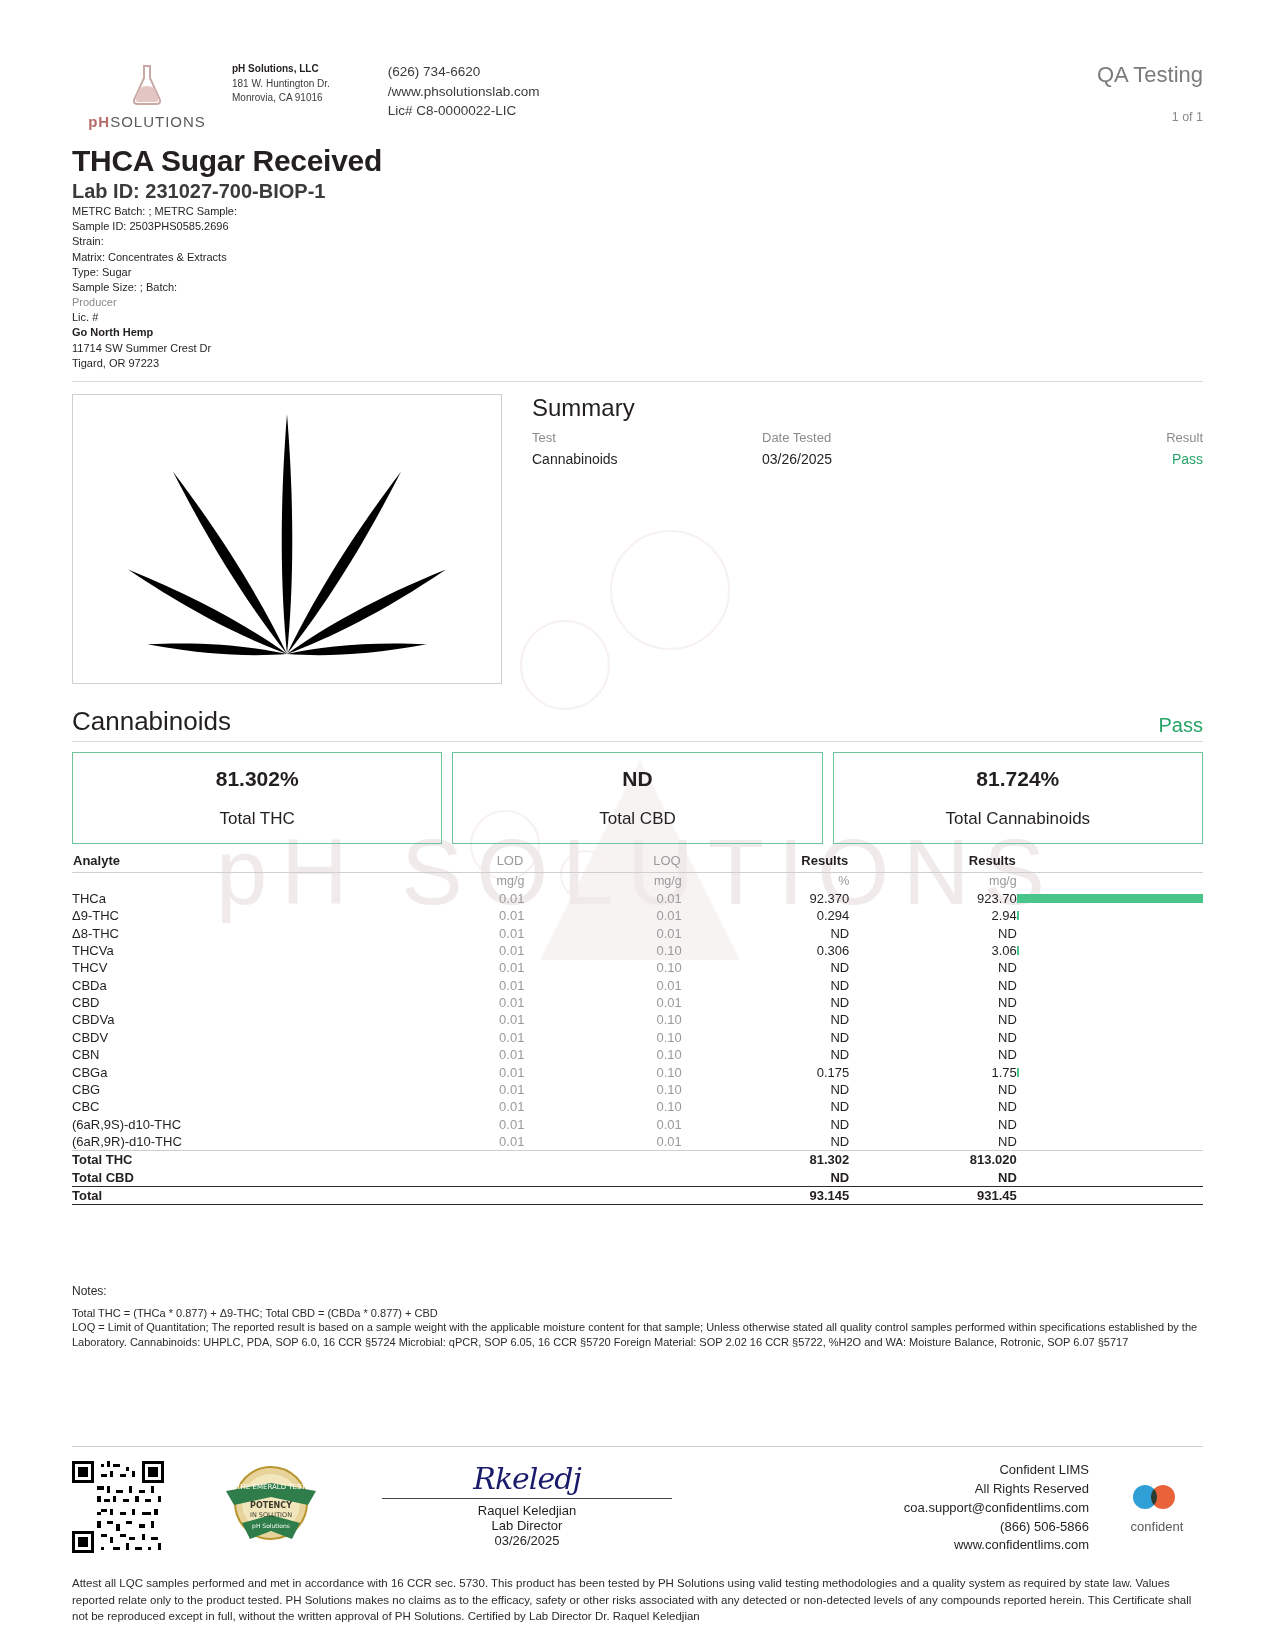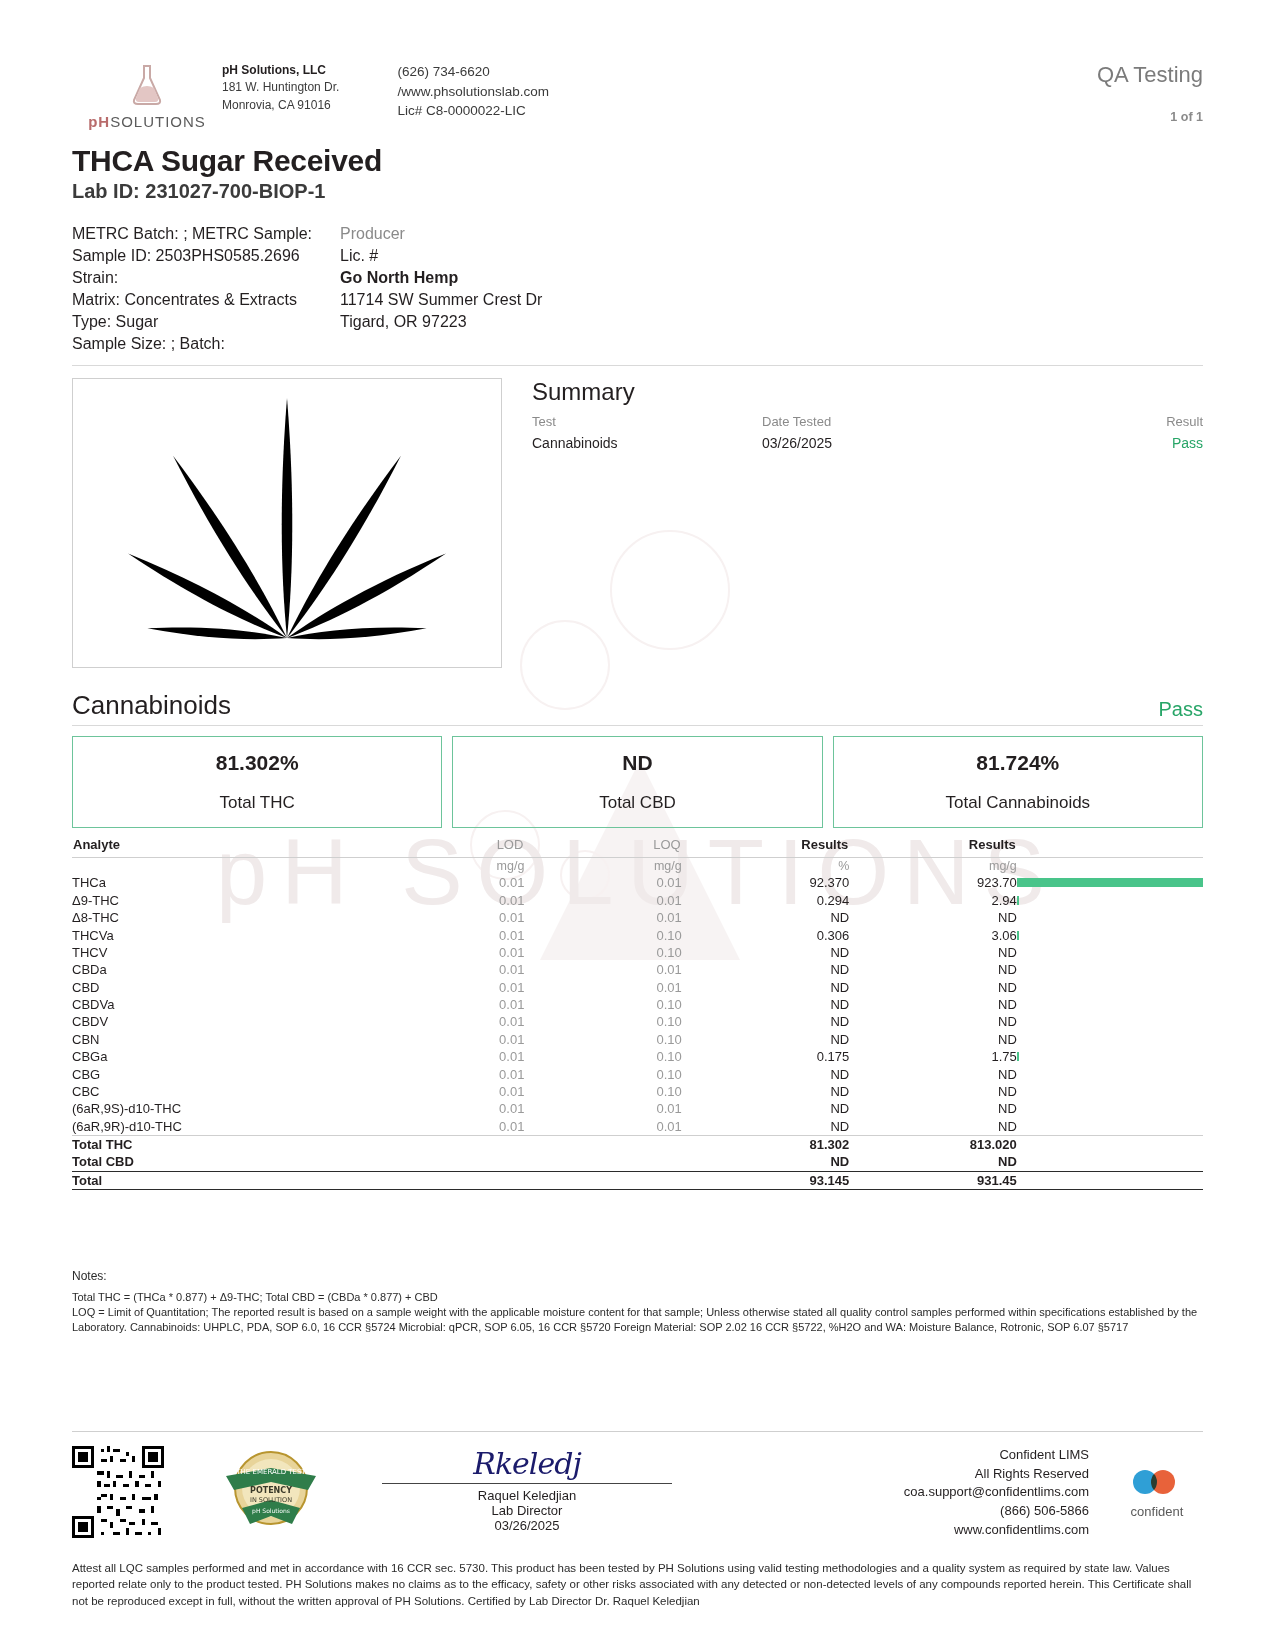--- a/index.html
+++ b/index.html
@@ -47,33 +47,33 @@
   }
 
   .content { position: relative; z-index: 2; }
 
   
   .header { display: flex; align-items: flex-start; padding-top: 62px; }
   .logo-box { width: 150px; text-align: center; }
   .logo-mark { font-size: 34px; line-height: 1; color: #c9a9a6; }
   .logo-text { font-size: 15px; letter-spacing: 1px; color: #5b5b5b; margin-top: 2px; }
   .logo-text b { color: #b86b6b; font-weight: 700; }
-  .lab-info { font-size: 12px; line-height: 1.45; color: #3b3b3b; }
+  .lab-info { margin-left: 10px; font-size: 10px; line-height: 1.45; color: #3b3b3b; }
   .lab-info .name { font-weight: 700; color: #231f20; }
   .lab-contact { margin-left: 58px; font-size: 13.5px; line-height: 1.45; color: #3b3b3b; }
   .header-right { margin-left: auto; text-align: right; }
   .qa { font-size: 22px; color: #7b7b7b; font-weight: 400; }
-  .pageno { font-size: 12.5px; color: #8a8a8a; margin-top: 22px; font-weight: bold; }
+  .pageno { font-size: 12.5px; color: #8a8a8a; margin-top: 22px; }
 
   
   .title { font-size: 30px; font-weight: 700; margin-top: 14px; letter-spacing: -0.3px; }
   .labid { font-size: 20px; font-weight: 700; color: #3b3b3b; margin-top: 2px; }
 
   
-  .meta { display: flex; margin-top: 20px; font-size: 16px; line-height: 1.38; }
+  .meta { display: flex; margin-top: 1px; font-size: 11px; line-height: 1.38; flex-direction: column; }
   .meta .col1 { width: 268px; }
   .meta .col2 { width: 268px; }
   .meta .col3 { flex: 1; }
   .meta .muted { color: #8a8a8a; }
   .meta b { font-weight: 700; }
   .rule { border-top: 1px solid #d9d9d9; margin-top: 10px; }
 
   
   .mid { display: flex; margin-top: 12px; }
   .img-box { width: 430px; height: 290px; border: 1px solid #cfcfcf; display: flex; align-items: center; justify-content: center; }

